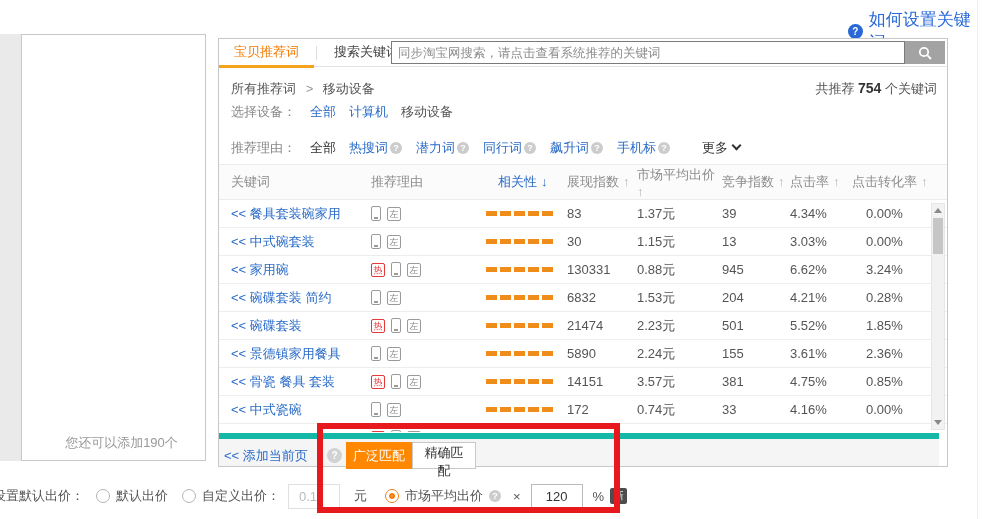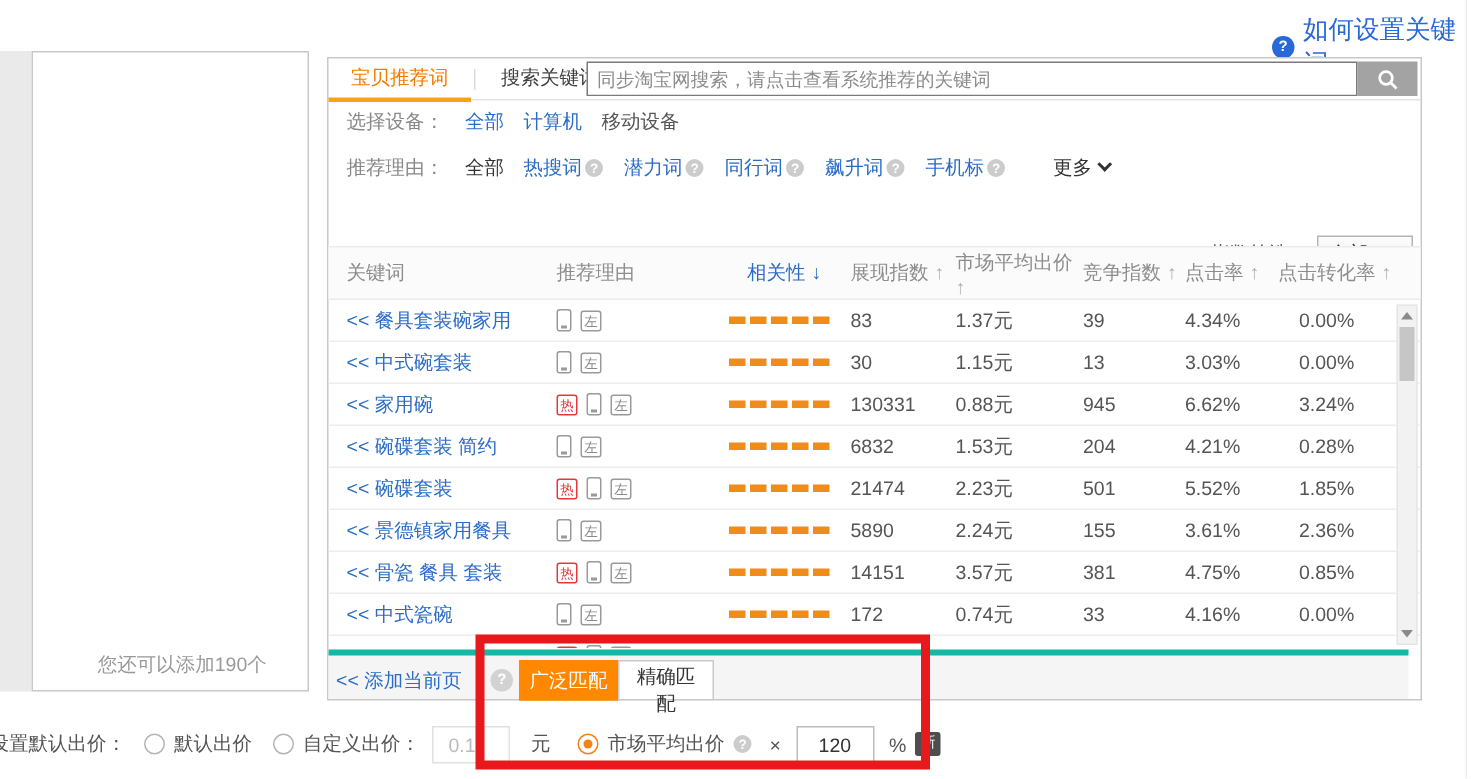--- a/index.html
+++ b/index.html
@@ -32,21 +32,21 @@
   .search-box input{width:100%;height:100%;border:none;outline:none;padding:0 6px;font-size:12.5px;color:#333;
     font-family:"Liberation Sans",sans-serif;}
   .search-box input::placeholder{color:#8c8c8c;}
   .search-btn{position:absolute;left:686px;top:2px;width:40px;height:23px;background:#a3a3a3;border:none;
     display:flex;align-items:center;justify-content:center;cursor:pointer;}
   
   .filters{padding-left:12px;position:relative;}
   .frow{position:relative;white-space:nowrap;}
   .r-bread{margin-top:13px;height:18px;color:#555;}
   .r-device{margin-top:5px;height:18px;}
-  .r-reason{margin-top:11px;height:24px;line-height:22px;}
+  .r-reason{margin-top:16px;height:24px;line-height:22px;}
   .flabel{color:#888;margin-right:14px;}
   .flink{color:var(--blue);margin-right:13px;cursor:pointer;}
   .flink.current{color:#555;}
   .freason-all{color:#333;margin-right:13px;cursor:pointer;}
   .reason-opt{margin-right:14px;cursor:pointer;}
   .reason-opt .flink{margin-right:2px;}
   .help-dot{display:inline-block;width:12px;height:12px;border-radius:50%;background:#ccc;color:#fff;
     font-size:9px;font-weight:bold;text-align:center;line-height:12px;vertical-align:1px;}
   .bread-sep{color:#999;margin:0 6px;}
   .summary{position:absolute;right:10px;top:0;color:#555;}
@@ -83,21 +83,21 @@
   .c-num{color:#555;}
   .c-cvr{padding-left:14px;}
   
   .vscroll{position:absolute;right:2px;top:164px;bottom:36px;width:14px;background:#f2f2f2;border:1px solid #e6e6e6;}
   .tri-up{position:absolute;top:4px;left:2px;width:0;height:0;border-left:4px solid transparent;
     border-right:4px solid transparent;border-bottom:5px solid #8a8a8a;}
   .tri-dn{position:absolute;bottom:4px;left:2px;width:0;height:0;border-left:4px solid transparent;
     border-right:4px solid transparent;border-top:5px solid #8a8a8a;}
   .thumb{position:absolute;top:14px;left:1px;width:10px;height:36px;background:#c6c6c6;}
   
-  .panel-footer{position:absolute;left:0;right:8px;bottom:0;height:33px;background:#f5f5f5;border-top:4px solid #14b8a6;}
+  .panel-footer{position:absolute;left:0;right:8px;bottom:0;height:33px;background:#f5f5f5;border-top:6px solid #14b8a6;}
   .add-link{position:absolute;left:5px;top:8px;color:var(--blue);cursor:pointer;}
   .footer-help{position:absolute;left:108px;top:9px;width:15px;height:15px;border-radius:50%;background:#d2d2d2;
     color:#fff;font-size:10px;font-weight:bold;text-align:center;line-height:15px;}
   .btn-broad{position:absolute;left:127px;top:3px;width:66px;height:27px;background:var(--btn-orange);
     color:#fff;border:1px solid var(--btn-orange);cursor:pointer;font-size:13px;
     font-family:Liberation Sans, sans-serif;}
   .btn-exact{position:absolute;left:193px;top:3px;width:64px;height:27px;background:#fff;color:#333;
     border:1px solid #c9c9c9;cursor:pointer;font-size:13px;font-family:"Liberation Sans",sans-serif;}
   
   .bid-bar{position:absolute;left:0;top:481px;height:30px;display:flex;align-items:center;white-space:nowrap;color:#555;}
@@ -141,20 +141,26 @@
     </span>
     <button class="search-btn">
       <svg width="16" height="16" viewBox="0 0 16 16">
         <circle cx="7" cy="7" r="4.2" fill="none" stroke="#fff" stroke-width="1.8"></circle>
         <line x1="10.2" y1="10.2" x2="14" y2="14" stroke="#fff" stroke-width="1.8"></line>
       </svg>
     </button>
   </div>
 
   <div class="filters">
+    <div class="frow r-bread">
+      <span>所有推荐词</span>
+      <span class="bread-sep">&gt;</span>
+      <span>移动设备</span>
+      <span class="summary"><span>共推荐 </span><b>754</b><span> 个关键词</span></span>
+    </div>
     <div class="frow r-device">
       <span class="flabel">选择设备：</span><span><span class="flink">全部</span><span class="flink">计算机</span><span class="flink current">移动设备</span></span>
     </div>
     <div class="frow r-reason">
       <span class="flabel">推荐理由：</span><span class="freason-all">全部</span><span><span class="reason-opt"><span class="flink">热搜词</span><span class="help-dot">?</span></span><span class="reason-opt"><span class="flink">潜力词</span><span class="help-dot">?</span></span><span class="reason-opt"><span class="flink">同行词</span><span class="help-dot">?</span></span><span class="reason-opt"><span class="flink">飙升词</span><span class="help-dot">?</span></span><span class="reason-opt"><span class="flink">手机标</span><span class="help-dot">?</span></span></span><span class="more"><span>更多</span><span class="chevron-down"></span></span>
     </div>
     <div class="index-filter">
       <span class="flabel">指数筛选：</span>
       <span class="select-box">
         <span>全部</span>

